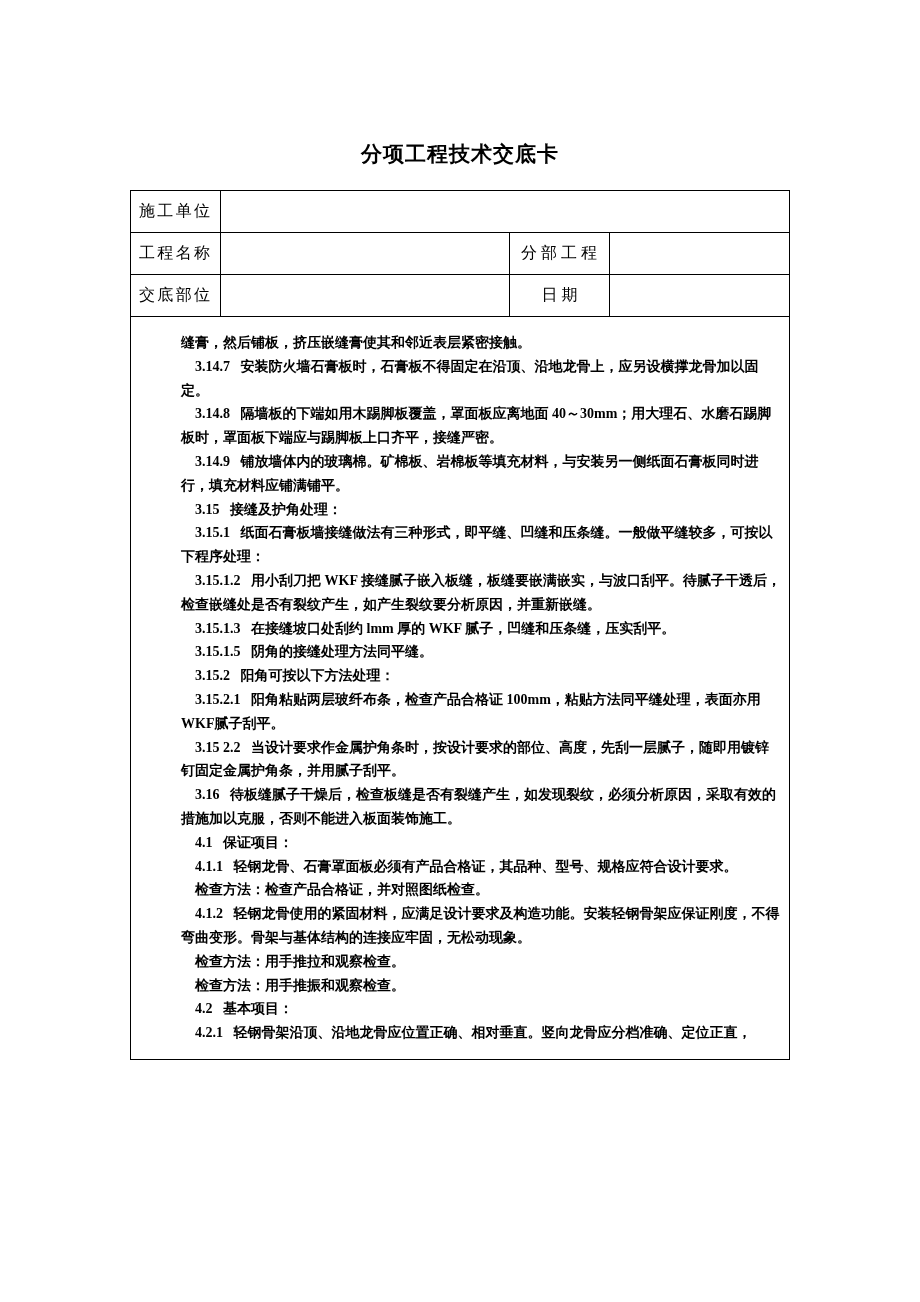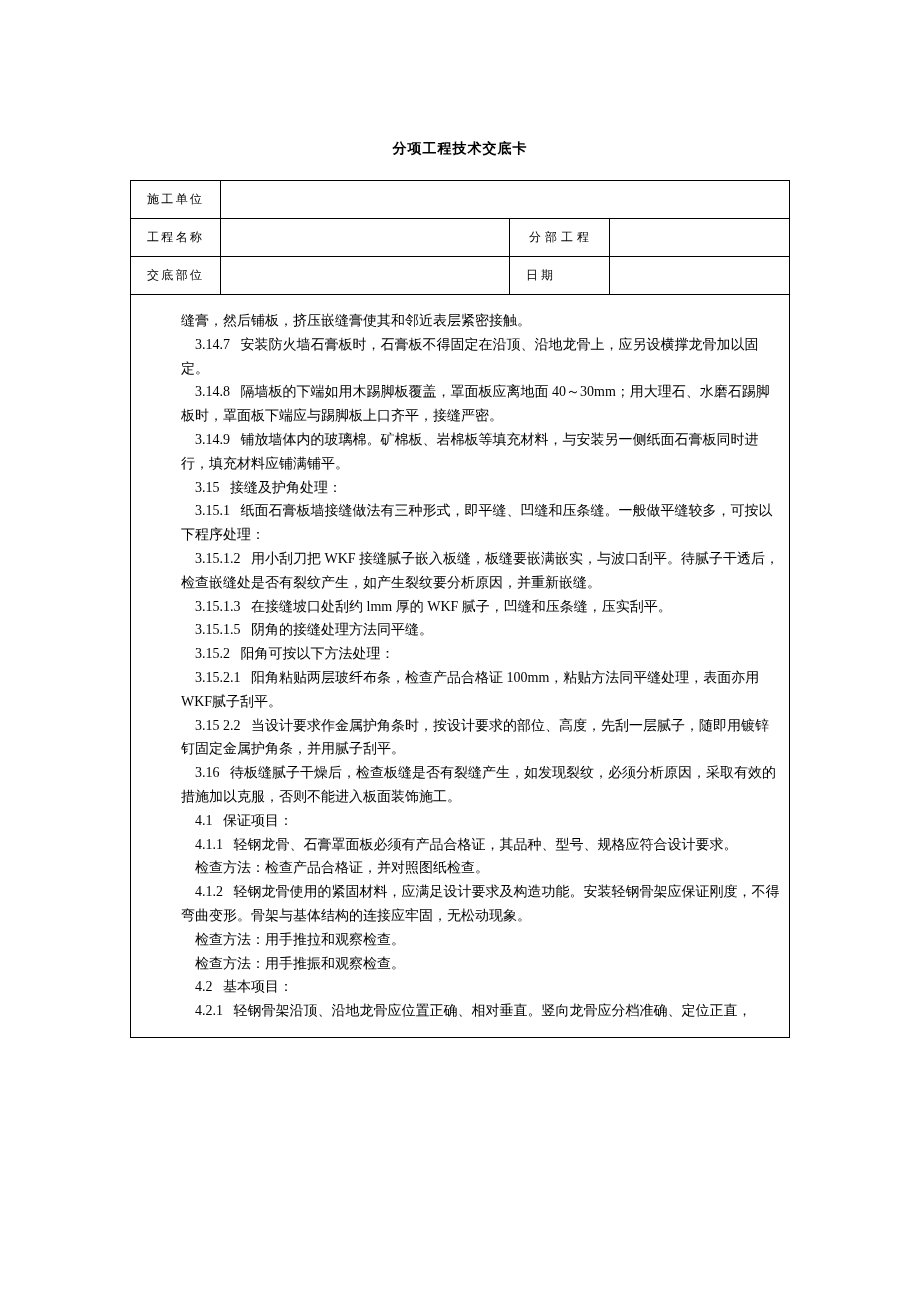--- a/index.html
+++ b/index.html
@@ -8,64 +8,65 @@
       box-sizing: border-box;
     }
     body {
       font-family: "SimSun", "宋体", serif;
       background: #fff;
       width: 920px;
       padding: 140px 130px 60px 130px;
     }
     .title {
       text-align: center;
-      font-size: 14px;
+      font-size: 21px;
       font-weight: bold;
       margin-bottom: 22px;
       letter-spacing: 1px;
     }
     table.header-table {
       width: 100%;
       border-collapse: collapse;
       border: 1px solid #000;
     }
     table.header-table td {
       border: 1px solid #000;
-      padding: 10px 16px;
-      font-size: 12px;
+      padding: 10px 8px;
+      font-size: 16px;
       vertical-align: middle;
     }
     td.label-cell {
       width: 90px;
       text-align: justify;
       text-align-last: justify;
       padding: 10px 12px;
       letter-spacing: 2px;
     }
     td.label-cell-right {
       width: 100px;
       text-align: right;
       letter-spacing: 4px;
     }
     td.label-cell-right2 {
       width: 100px;
-      text-align: left;
+      text-align: center;
     }
     td.value-wide {
       width: auto;
     }
     td.value-right {
       width: 180px;
     }
     .content-box {
       border: 1px solid #000;
       border-top: none;
       padding: 14px 8px 14px 50px;
       font-size: 14px;
       line-height: 1.7;
+      font-weight: bold;
     }
     .content-box p {
       margin-bottom: 0;
       text-align: left;
       white-space: pre-wrap;
     }
   </style>
 </head>
 <body>
 

